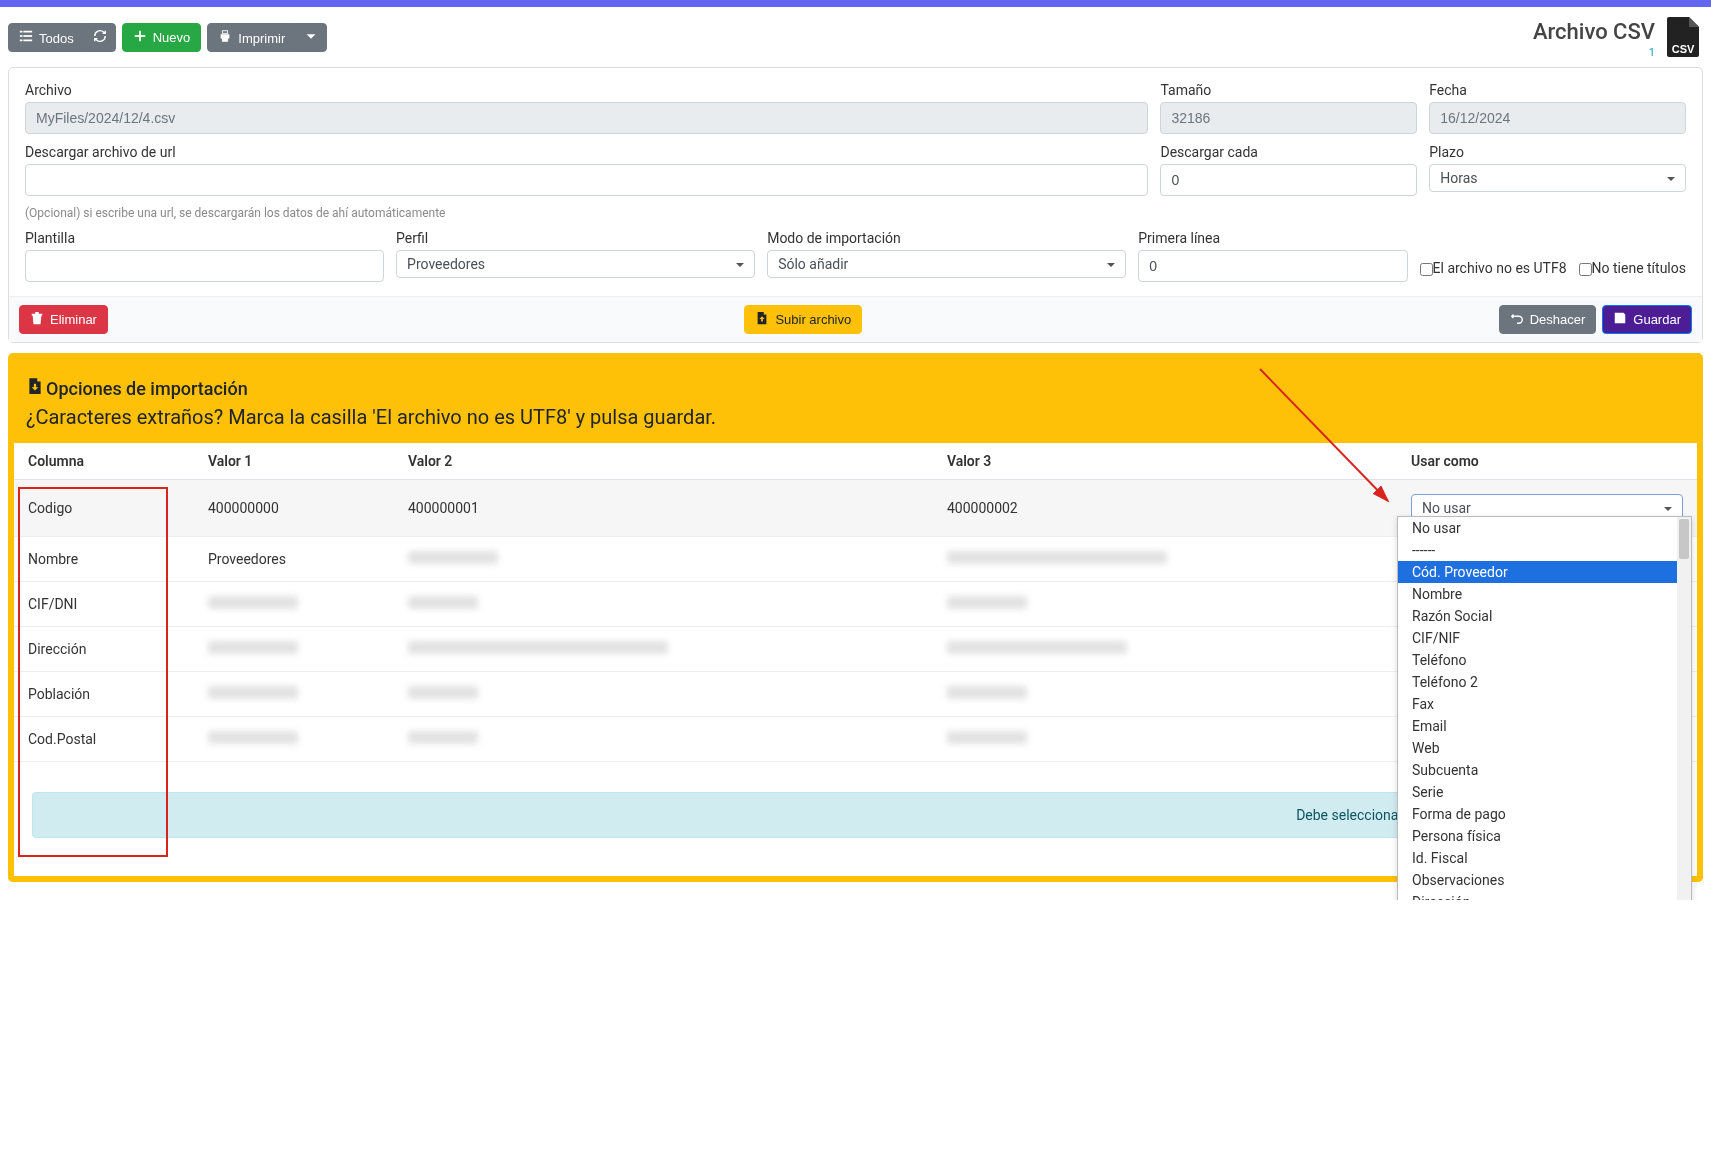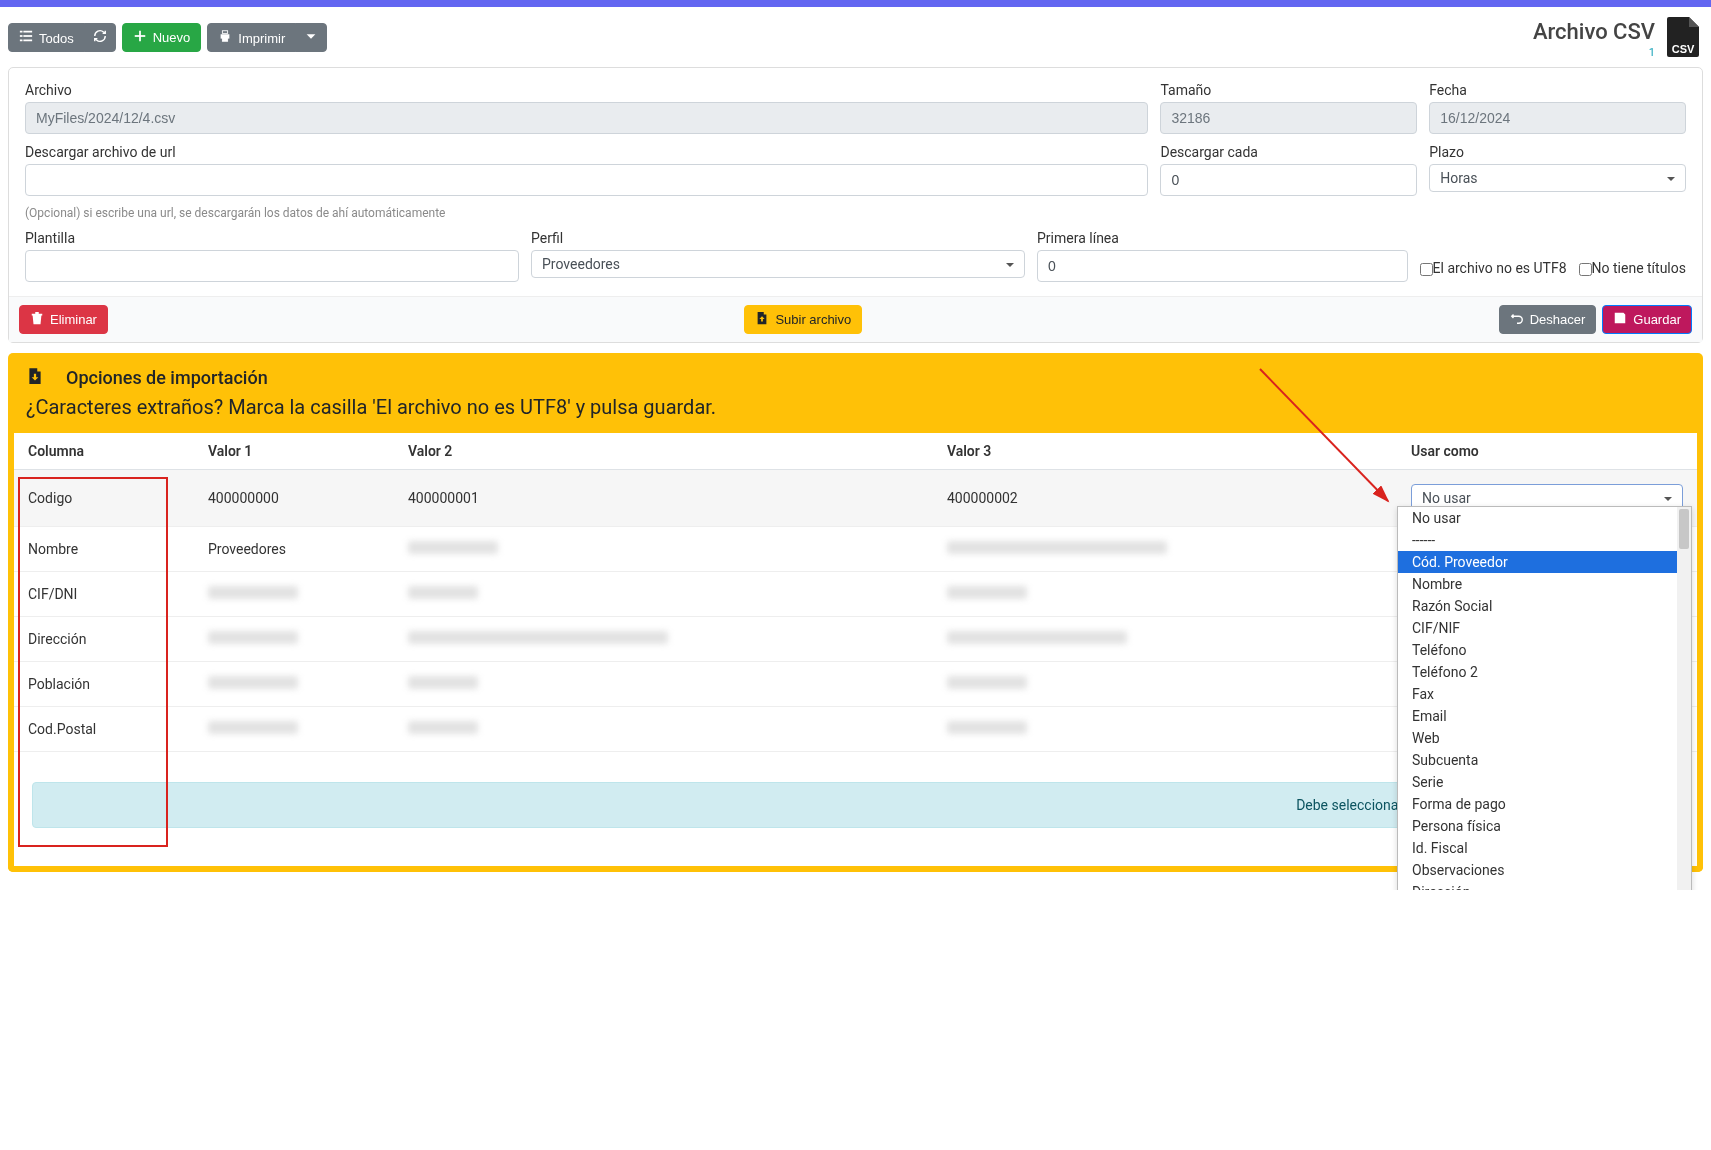--- a/index.html
+++ b/index.html
@@ -23,21 +23,21 @@
     color: #fff;
   }
   .btn-group { display: flex; }
   .btn-group .btn:first-child { border-radius: 4px 0 0 4px; align-items: flex-end; }
   .btn-group .btn:last-child { border-radius: 0 4px 4px 0; }
   .btn-group .btn:not(:first-child) { margin-left: -1px; }
   .btn-gray { background: #6c757d; border-color: #6c757d; }
   .btn-green { background: #28a745; border-color: #28a745; }
   .btn-red { background: #dc3545; border-color: #dc3545; }
   .btn-yellow { background: #ffc107; border-color: #ffc107; color: #212529; }
-  .btn-blue { background: #be185d; border-color: #007bff; }
+  .btn-blue { background: #4c1d95; border-color: #007bff; }
 
   .title-right {
     margin-left: auto; display: flex; align-items: flex-end; gap: 8px;
   }
   .title-right h1 { font-size: 22px; font-weight: 500; color: #444; }
   .title-right .sub { font-size: 11px; color: #17a2b8; text-align: right; margin-top: 2px; }
   .csv-icon { width: 40px; height: 44px; }
 
   .card {
     border: 1px solid #ddd; border-radius: 5px;
@@ -62,21 +62,21 @@
   .input[disabled] { background: #e9ecef; color: #6c757d; }
   .help { font-size: 12px; color: #8a8a8a; margin-top: 2px; margin-bottom: 10px; }
   .checkbox-row { display: flex; align-items: center; gap: 0; margin-top: 24px; font-size: 14px; }
   .checkbox-row input { margin-top: 2px; }
 
   
   .import-card { border: 0; }
   .import-head {
     background: #ffc107; padding: 14px 18px; border-radius: 5px 5px 0 0; color: #212529;
   }
-  .import-head h3 { font-size: 18px; font-weight: 500; display: flex; gap: 22px; }
+  .import-head h3 { font-size: 18px; font-weight: 500; display: flex; gap: 2px; align-items: center; margin-top: 10px;}
   .import-head .hint { font-size: 20px; margin-top: 6px; }
 
   .import-body-wrap {
     border: 6px solid #ffc107; border-top: 0;
     border-radius: 0 0 5px 5px;
     padding-bottom: 20px;
   }
 
   table.grid { width: 100%; border-collapse: collapse; font-size: 14px; background:#fff; }
   table.grid thead th {
@@ -258,20 +258,26 @@
 
       <div class="form-row" style="margin-bottom:0">
         <div class="form-col" style="flex: 2">
           <span class="label">Plantilla</span>
           <input class="input" value="" style="">
         </div>
         <div class="form-col" style="flex: 2">
           <span class="label">Perfil</span>
           <div class="select-box" style="border-color:#ced4da">
             <span>Proveedores</span>
+          </div>
+        </div>
+        <div class="form-col" style="flex: 2">
+          <span class="label">Modo de importación</span>
+          <div class="select-box" style="border-color:#ced4da">
+            <span>Sólo añadir</span>
           </div>
         </div>
         <div class="form-col" style="flex: 1.5">
           <span class="label">Primera línea</span>
           <input class="input" value="0" style="">
         </div>
         <label class="checkbox-row">
           <input type="checkbox" style="">
           <span>El archivo no es UTF8</span>
         </label>

